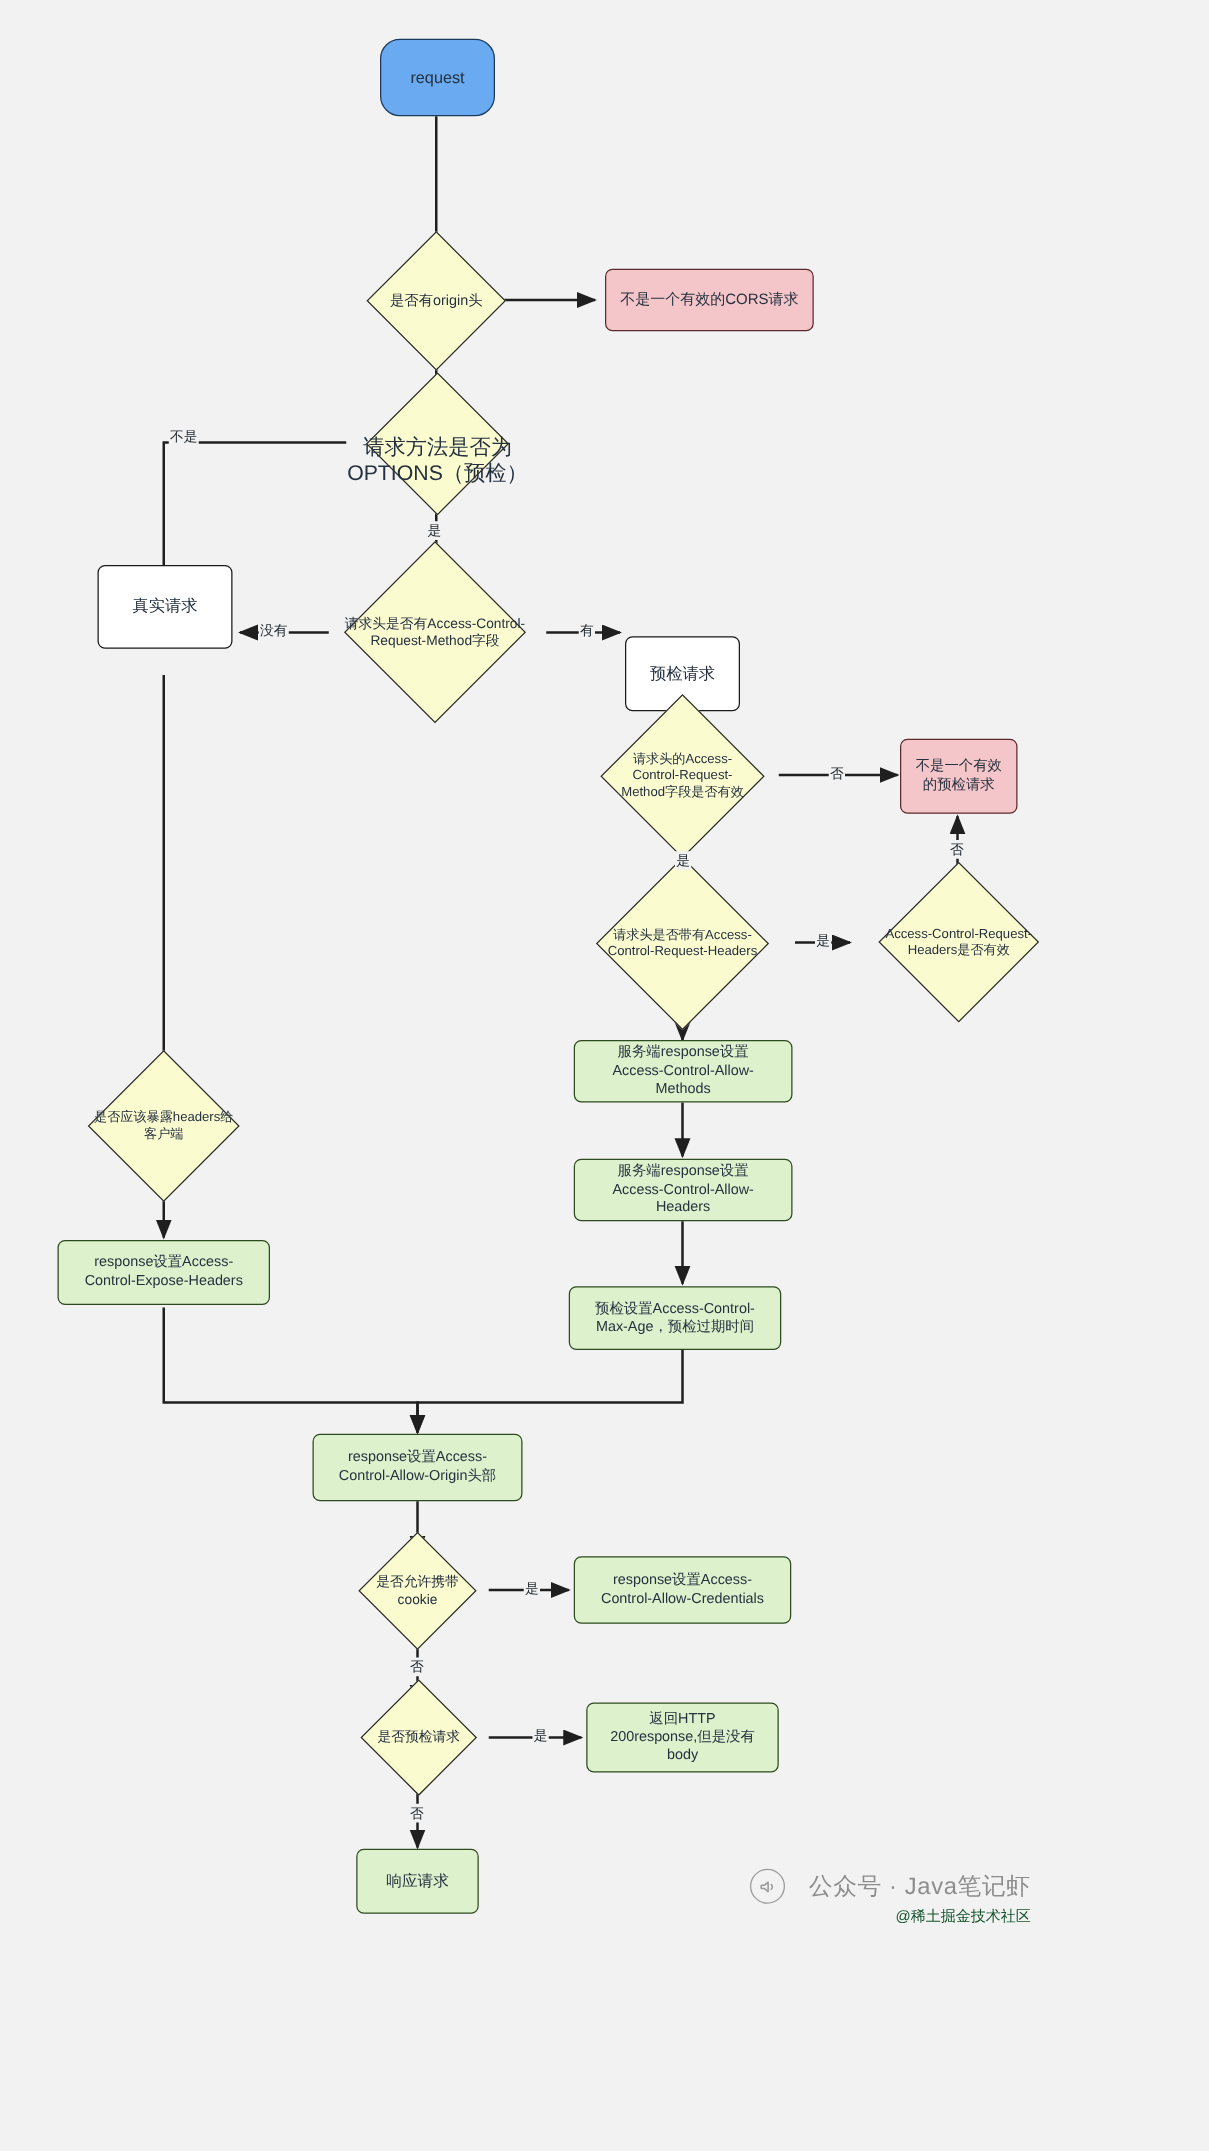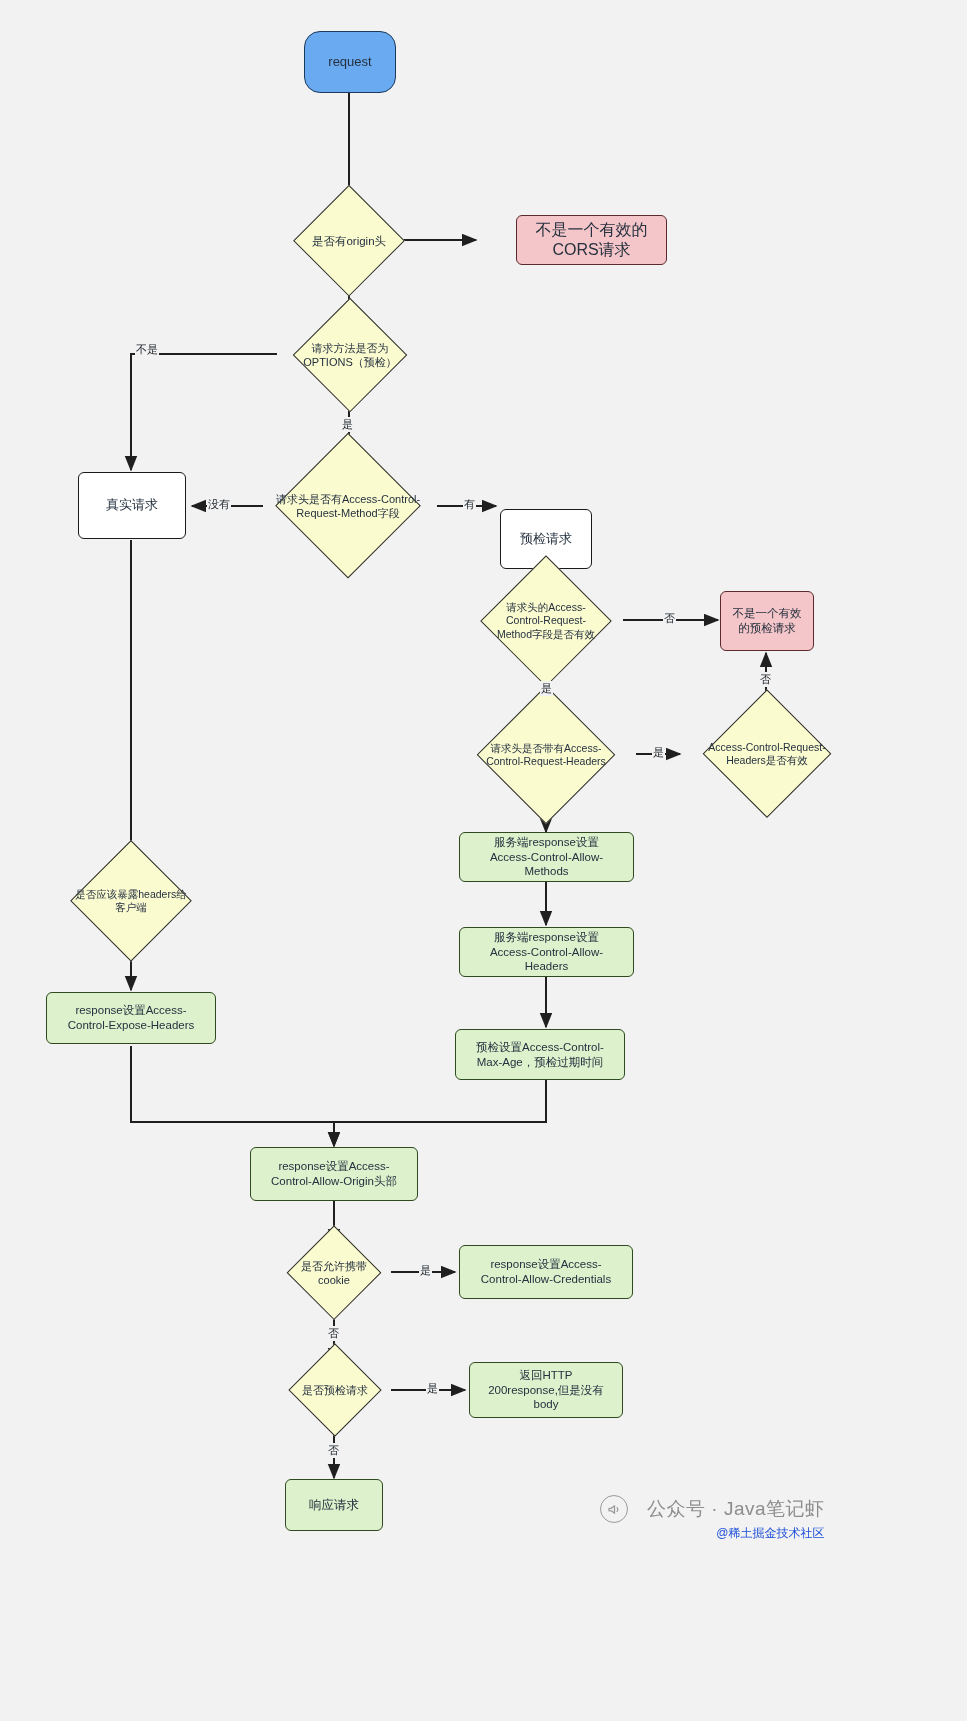--- a/index.html
+++ b/index.html
@@ -64,21 +64,21 @@
     display:flex;align-items:center;gap:8px;
     color:#8d8d8d;
   }
   .wm-icon{
     width:26px;height:26px;border-radius:50%;
     border:1.6px solid #9a9a9a;
     display:flex;align-items:center;justify-content:center;
     font-size:14px;color:#9a9a9a;
   }
   .wm-main{font-size:19px;color:#8d8d8d;letter-spacing:.5px;}
-  .wm-sub{position:absolute;right:0;top:30px;font-size:12px;color:#1d4ed8;white-space:nowrap;}
+  .wm-sub{position:absolute;right:0;top:30px;font-size:12px;color:#14532d;white-space:nowrap;}
 </style>
 </head>
 <body>
 
 <div id="canvas">
 
   <svg class="edges" viewBox="0 0 967 1721">
     <defs>
       <marker id="ah" markerWidth="9" markerHeight="9" refX="7.2" refY="3.2" orient="auto" markerUnits="strokeWidth">
         <path d="M0,0 L8,3.2 L0,6.4 z" fill="#1f1f1f"></path>
@@ -138,31 +138,31 @@
 
   <div class="node rect start" style="left:304px;top:31px;width:92px;height:62px;font-size:13px;border-radius:16px;">
     <span>request</span>
   </div>
 
   <div class="node dia" style="left:277px;top:207px;width:144px;height:68px;font-size:11.5px;">
     <span class="shape" style="width: 79.4505px; height: 79.4505px;"></span>
     <span class="txt">是否有origin头</span>
   </div>
 
-  <div class="node rect err" style="left:484px;top:215px;width:151px;height:50px;font-size:16px;margin-left:32px;">
+  <div class="node rect err" style="left:484px;top:215px;width:167px;height:50px;font-size:12px;">
     <span>不是一个有效的CORS请求</span>
   </div>
 
-  <div class="node dia" style="left:277px;top:320px;width:146px;height:70px;font-size:11px;">
+  <div class="node dia" style="left:277px;top:320px;width:146px;height:70px;font-size:17px;align-items:flex-end;">
     <span class="shape" style="width: 80.9496px; height: 80.9496px;"></span>
     <span class="txt">请求方法是否为
 OPTIONS（预检）</span>
   </div>
 
-  <div class="node rect plain" style="left:78px;top:472px;width:108px;height:67px;font-size:13px;">
+  <div class="node rect plain" style="left:78px;top:452px;width:108px;height:67px;font-size:13px;">
     <span>真实请求</span>
   </div>
 
   <div class="node dia" style="left:253px;top:463px;width:190px;height:86px;font-size:11px;">
     <span class="shape" style="width: 103.436px; height: 103.436px;"></span>
     <span class="txt">请求头是否有Access-Control-
 Request-Method字段</span>
   </div>
 
   <div class="node rect plain" style="left:500px;top:476px;width:92px;height:60px;font-size:13px;margin-top:33px;">

